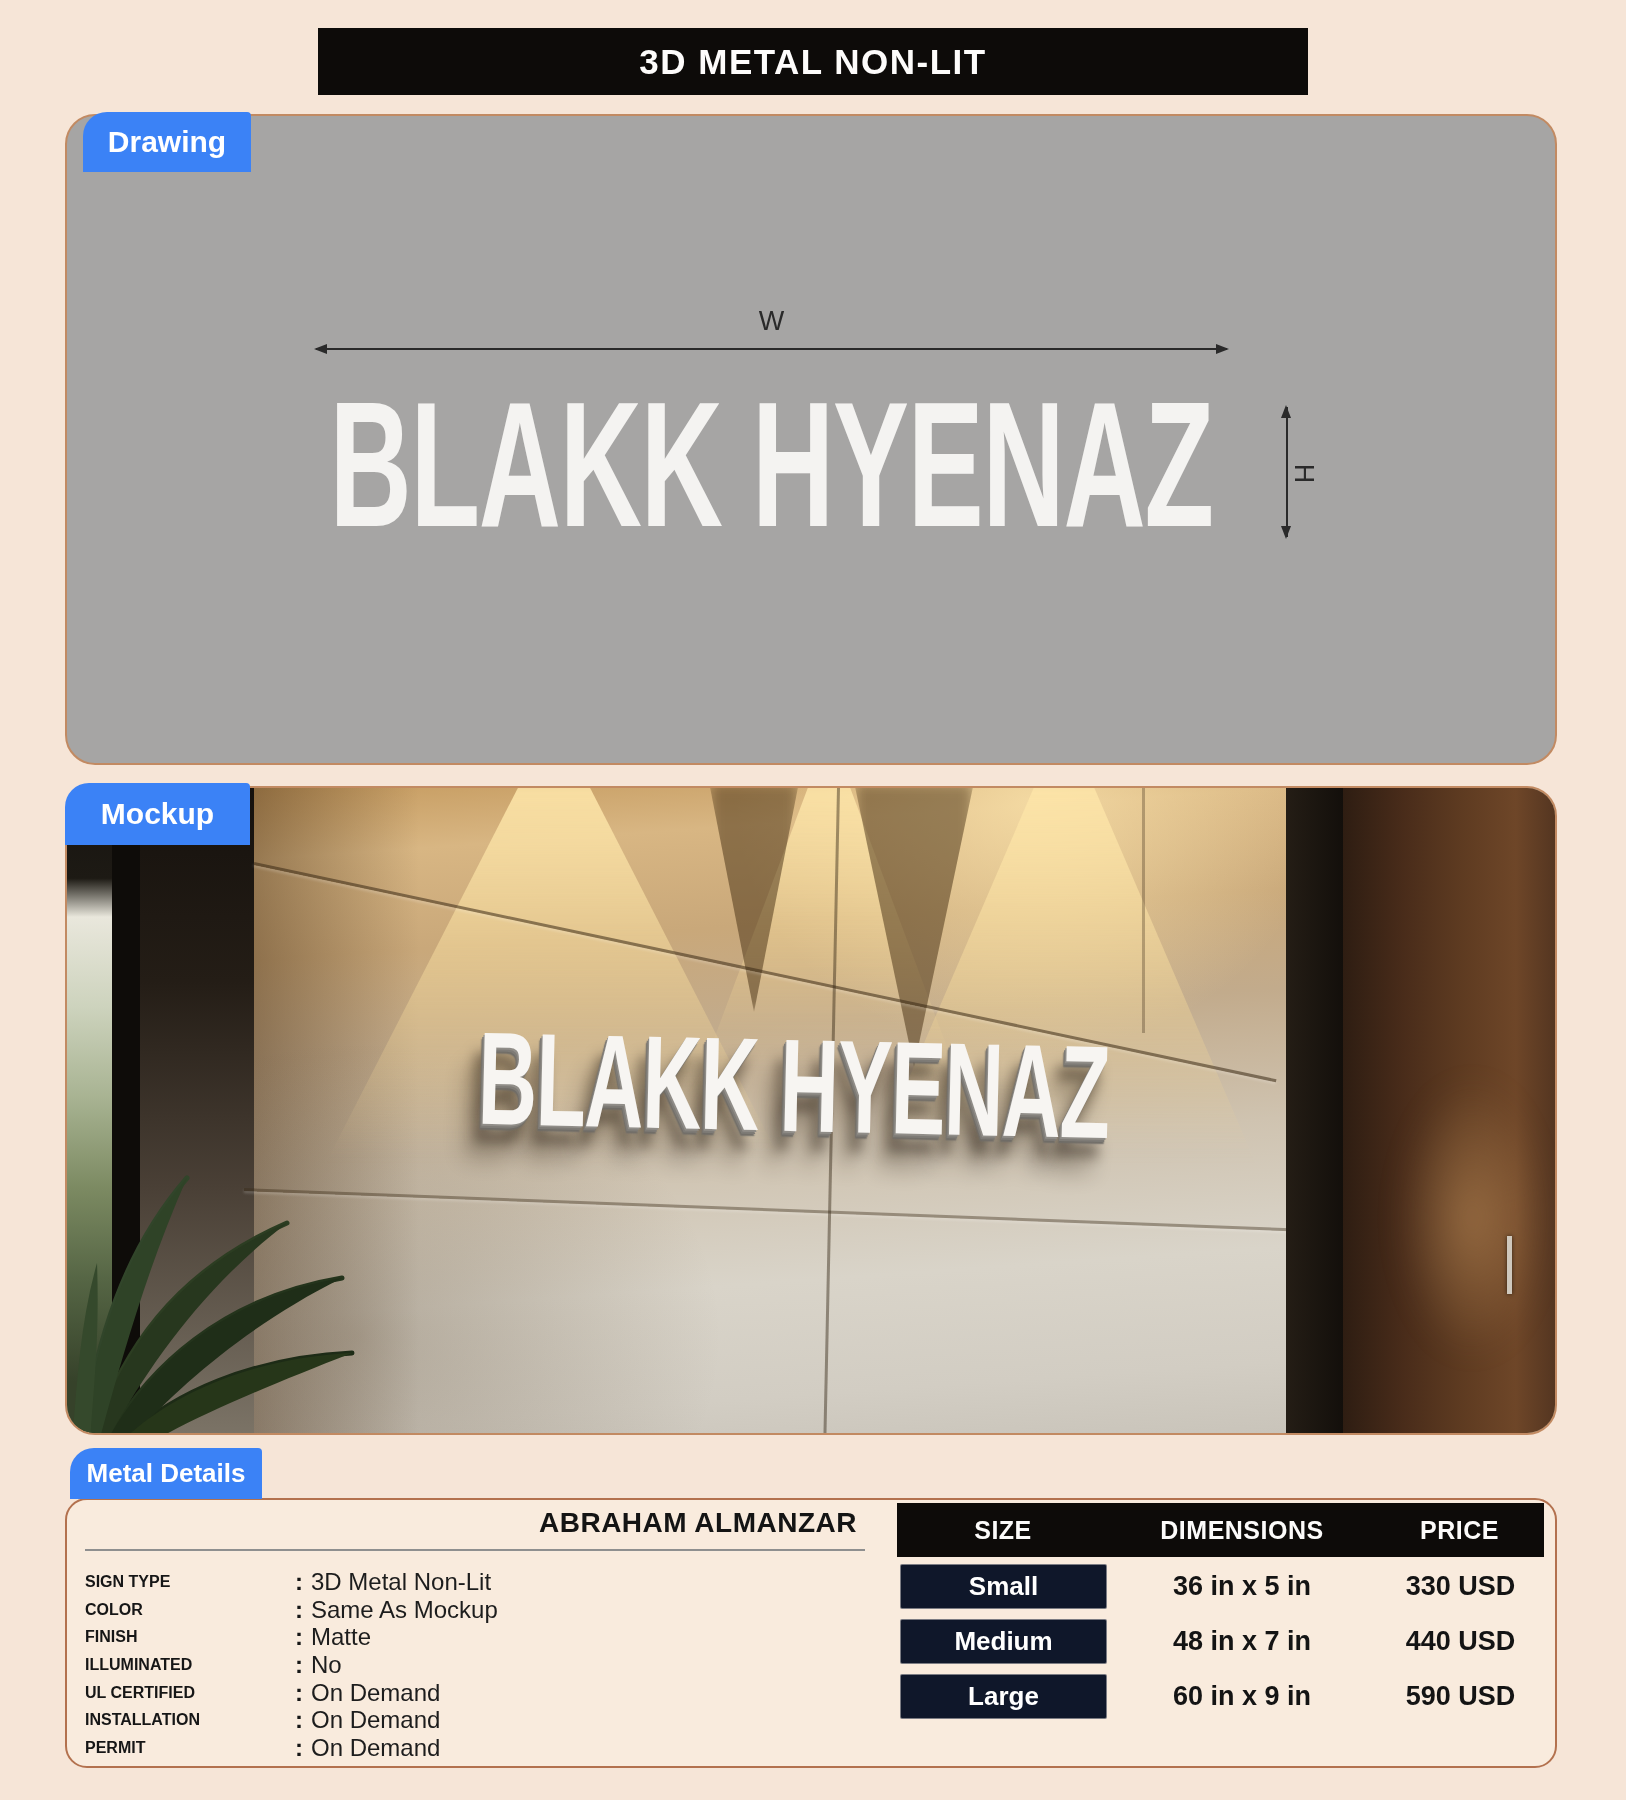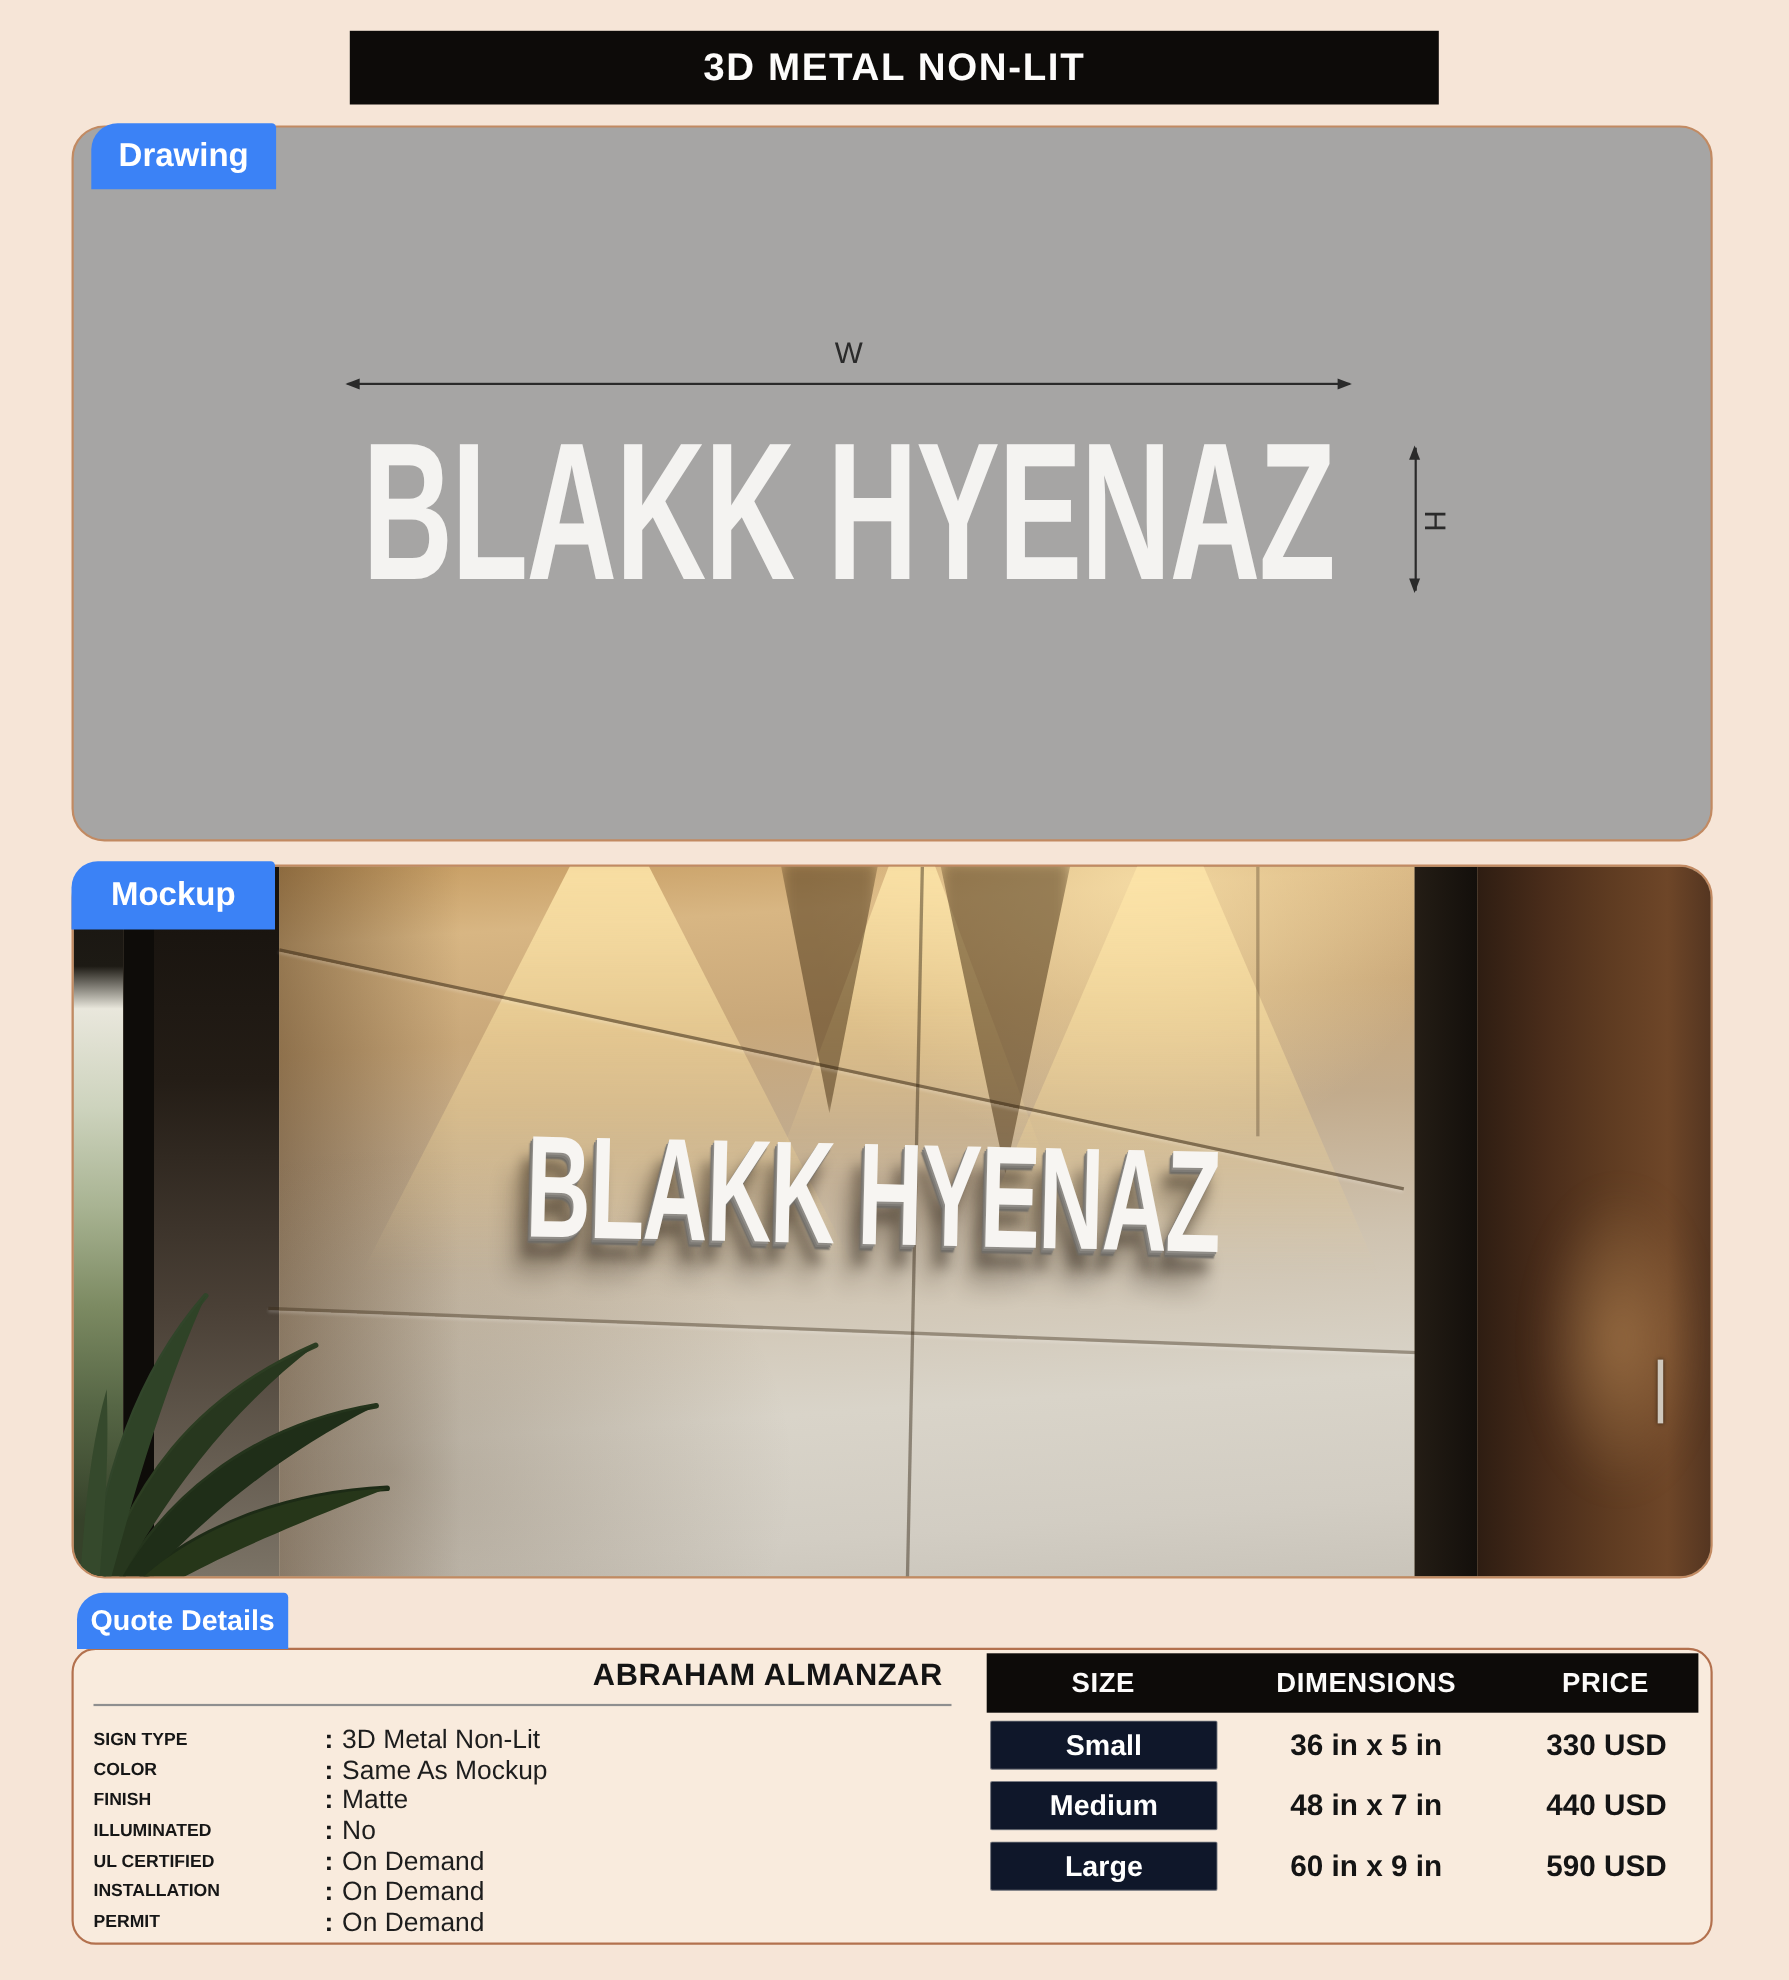--- a/index.html
+++ b/index.html
@@ -249,21 +249,21 @@
     <path d="M55 338 C95 265 170 195 290 175 C190 225 120 290 75 340 Z" fill="#1f2e18"></path>
     <path d="M70 338 C120 290 200 255 300 250 C210 285 140 315 95 342 Z" fill="#263619"></path>
     <path d="M20 340 C25 280 28 220 45 160 C48 240 40 300 38 342 Z" fill="#35492c"></path>
   </svg>
   <div class="abs mockup-sign">
     <span class="sign-word">BLAKK HYENAZ</span>
   </div>
 </div>
 
 <div class="abs tab tab-quote">
-  <span>Quote Details</span>
+  <span>Metal Details</span>
 </div>
 <div class="abs quote-panel"></div>
 <div class="abs client-name">ABRAHAM ALMANZAR</div>
 <div class="abs name-rule"></div>
 
 <div class="abs spec-list">
   <div class="spec-row">
     <span class="spec-label">SIGN TYPE</span>
     <span class="spec-colon">:</span>
     <span class="spec-value">3D Metal Non-Lit</span>

